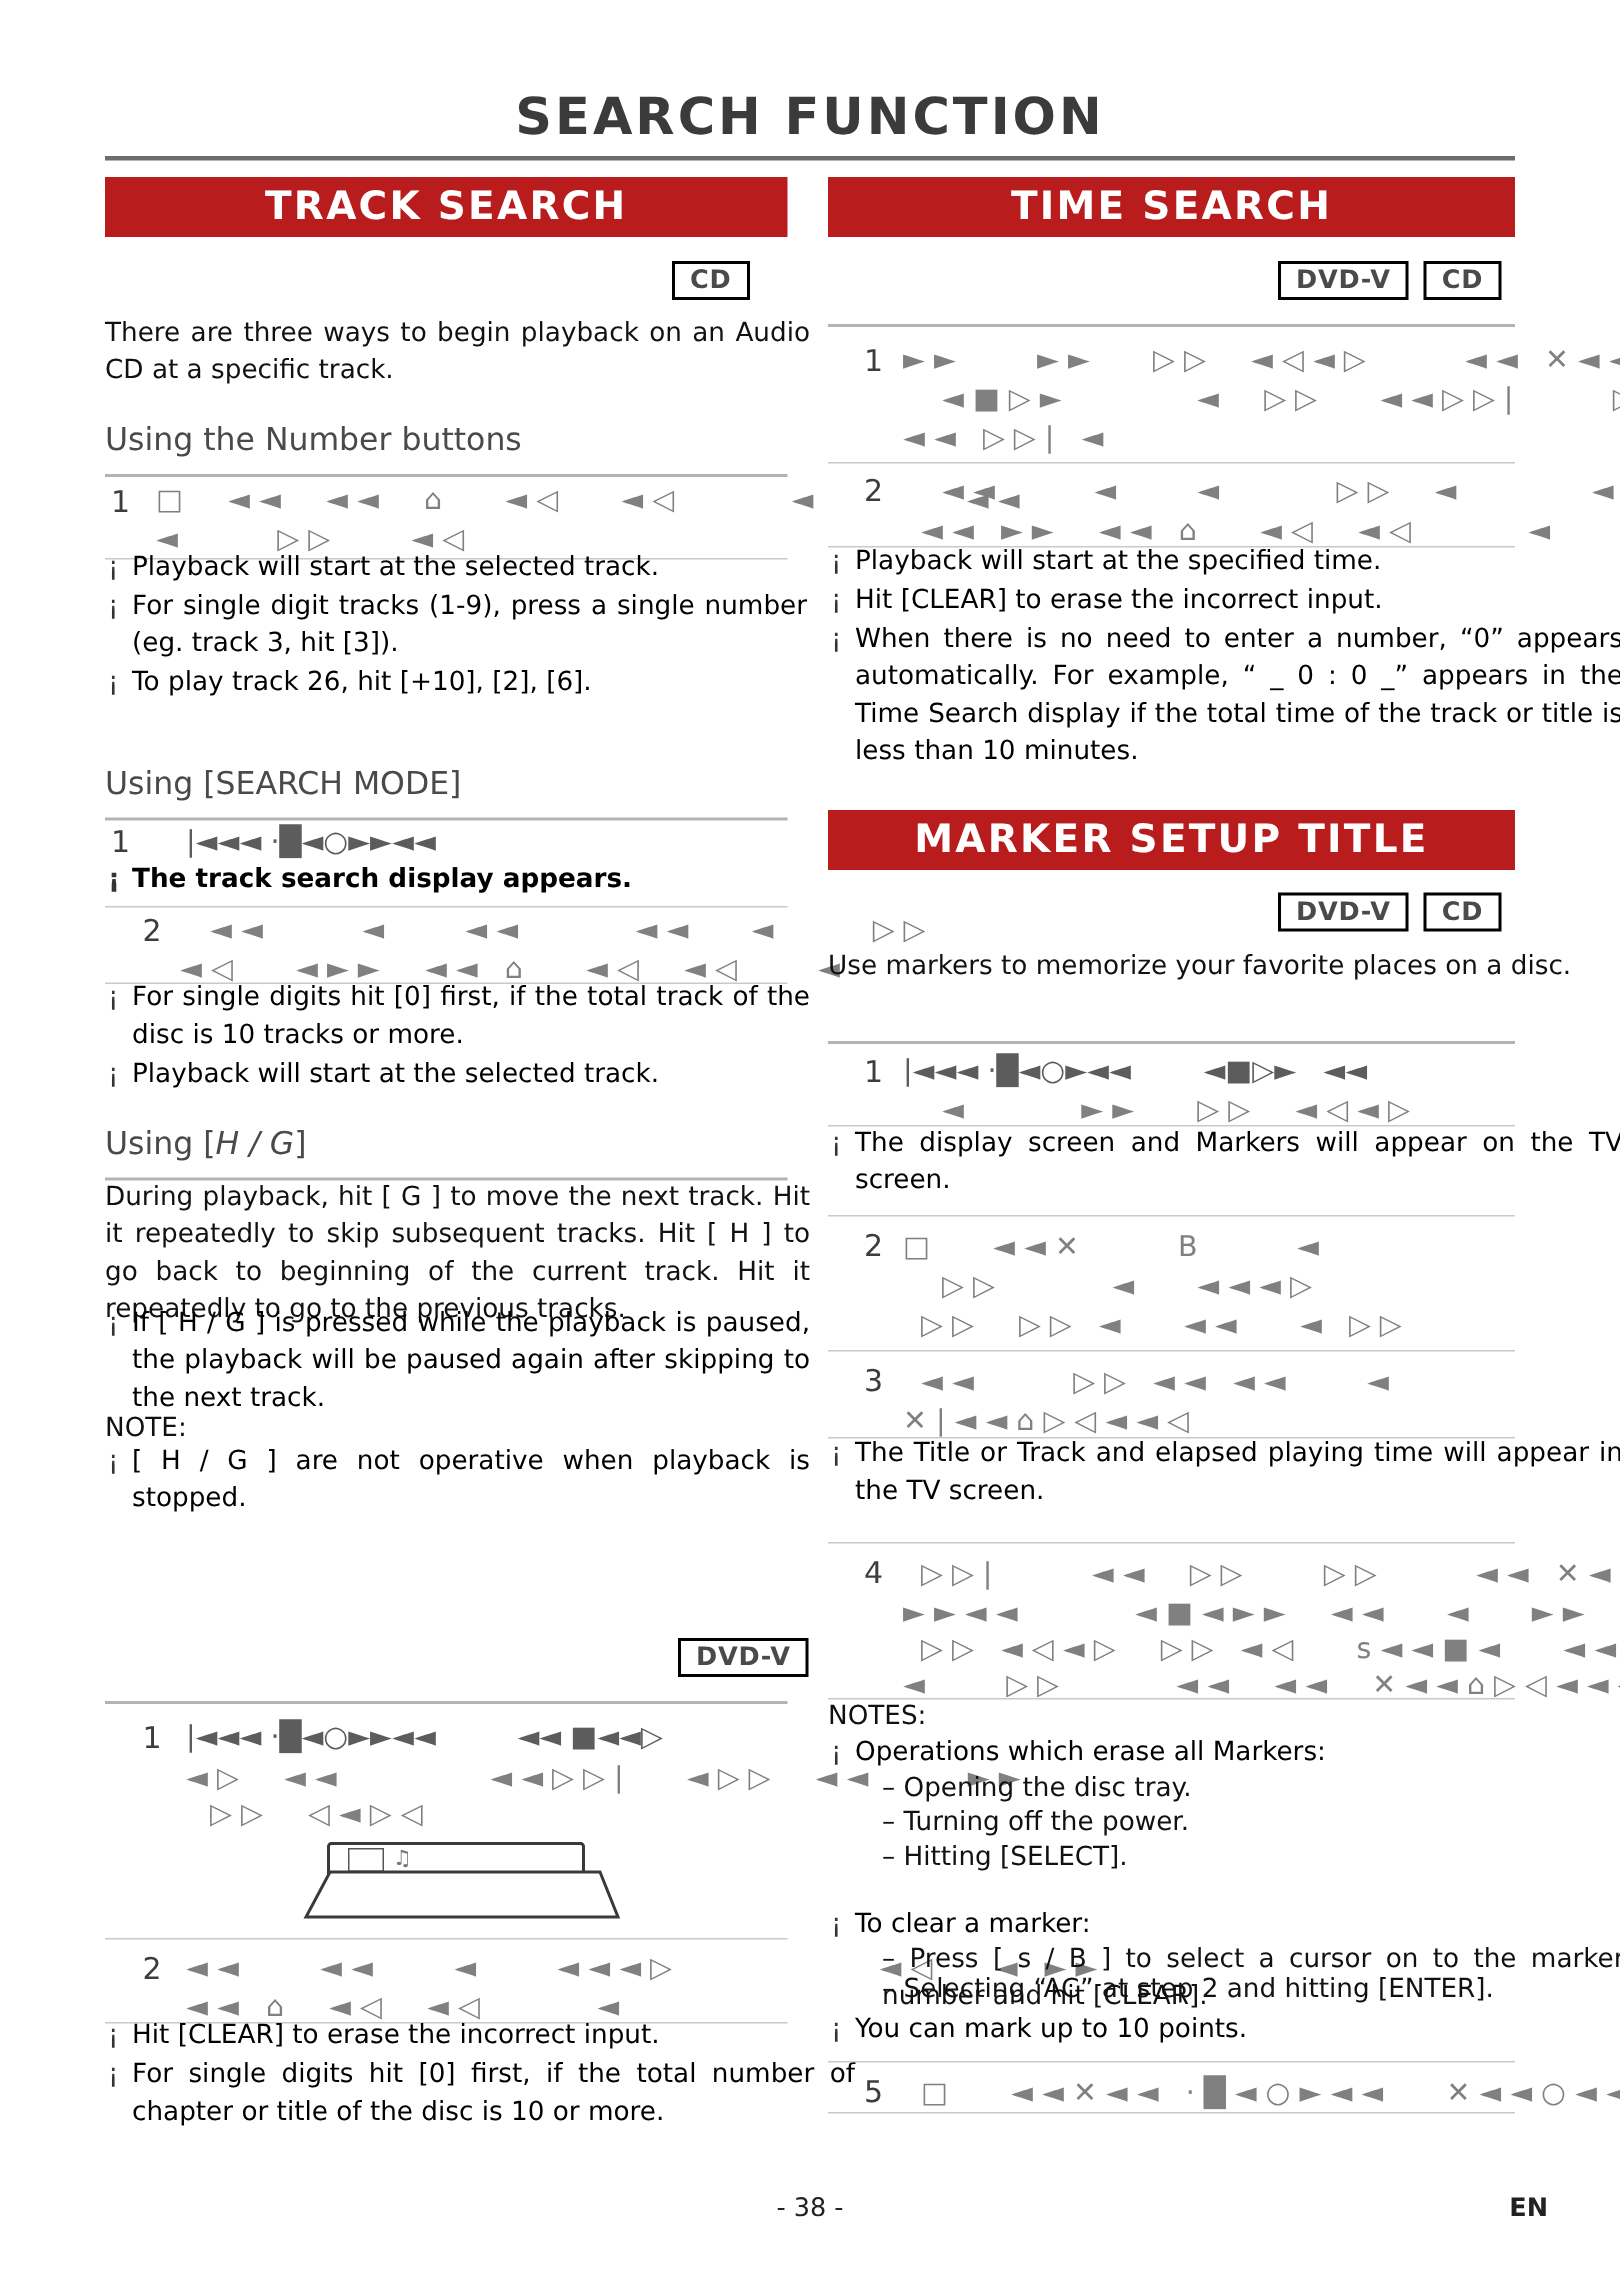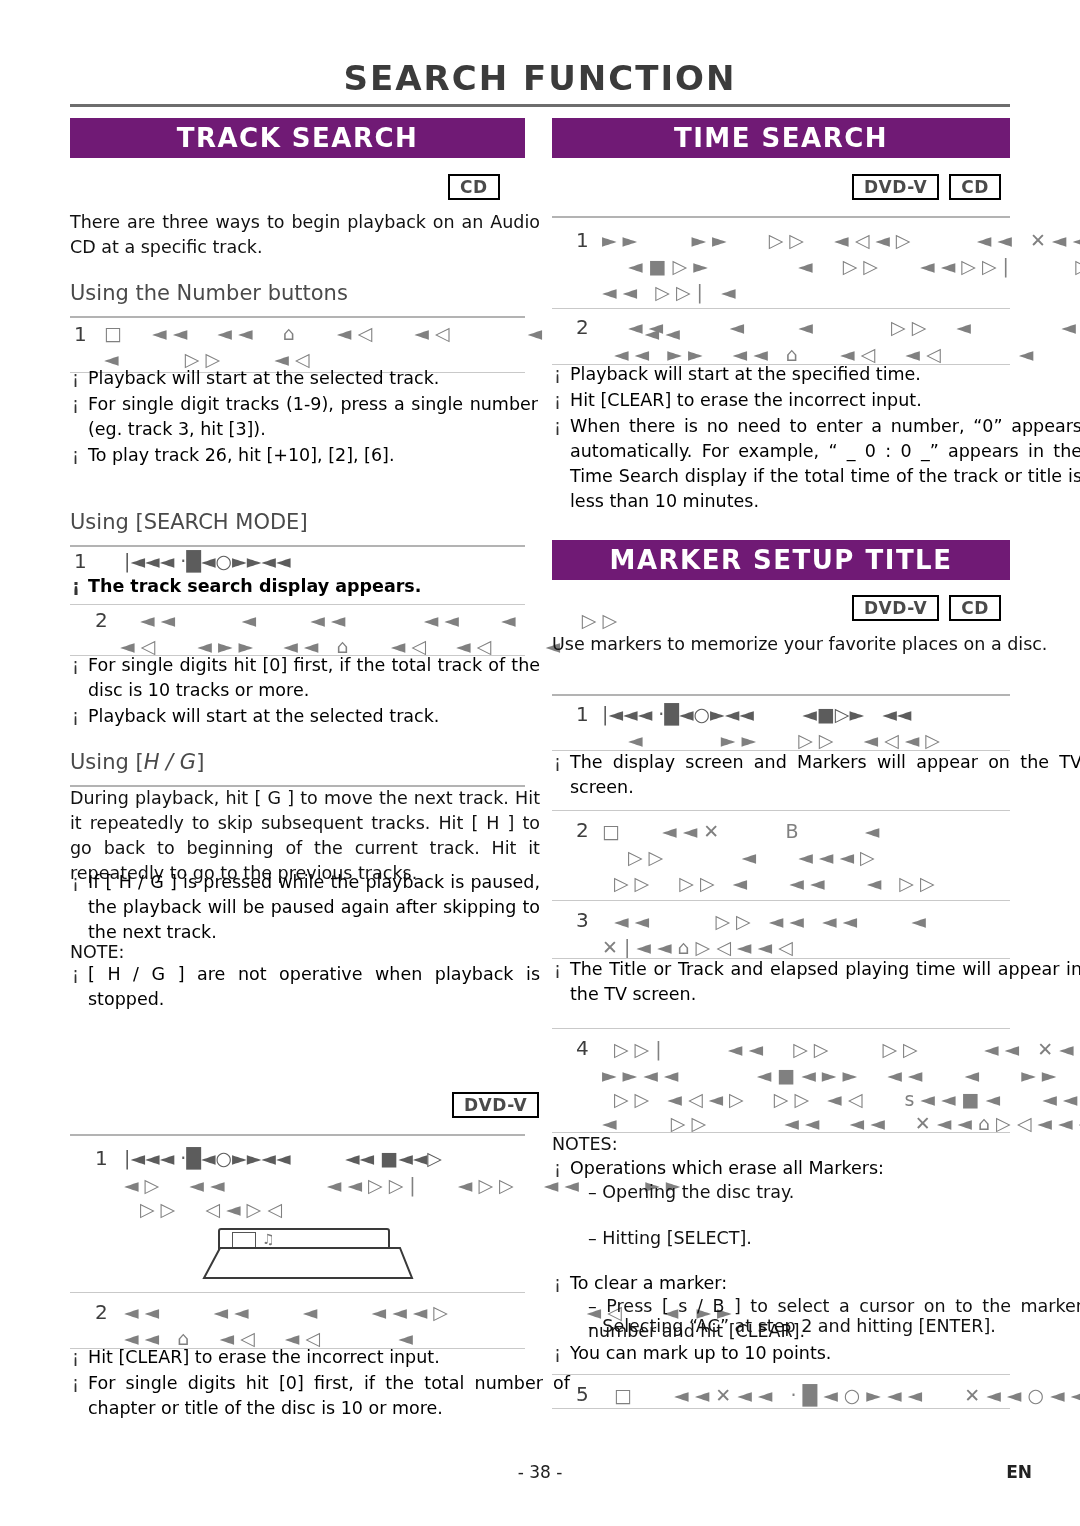--- a/index.html
+++ b/index.html
@@ -17,21 +17,21 @@
   .main-title{
     position:absolute;left:0;top:58px;width:1080px;text-align:center;
     font-size:34px;letter-spacing:2px;font-weight:bold;color:#3b3b3b;
   }
   .title-rule{
     position:absolute;left:70px;top:104px;width:940px;height:3px;background:#6d6d6d;
   }
 
   
   .bar{
-    position:absolute;height:40px;background:#701a75;color:#ffffff;
+    position:absolute;height:40px;background:#b91c1c;color:#ffffff;
     font-size:26px;font-weight:bold;letter-spacing:1.5px;
     display:flex;align-items:center;justify-content:center;
   }
 
   
   .tag{
     display:inline-block;border:2px solid #000;padding:1px 10px;
     font-size:17px;font-weight:bold;color:#4a4a4a;background:#fff;
     letter-spacing:.5px;
   }
@@ -223,20 +223,21 @@
   <div class="glyph" style="left:614px;top:1088px;">▷▷ ◄◁◄▷  ▷▷ ◄◁   s◄◄■◄   ◄◄ ◄ ◄◄</div>
   <div class="glyph" style="left:602px;top:1112px;">◄    ▷▷      ◄◄  ◄◄  ✕◄◄⌂▷◁◄◄◁</div>
   <div class="thinrule" style="left:552px;top:1132px;width:458px;"></div>
 
   <div class="p" style="left:552px;top:1132px;width:460px;">NOTES:</div>
 
   <div class="bl" style="left:552px;top:1156px;width:530px;">
     <div class="item">Operations which erase all Markers:</div>
   </div>
   <div class="p" style="left:588px;top:1180px;width:480px;">– Opening the disc tray.</div>
+  <div class="p" style="left:588px;top:1203px;width:480px;">– Turning off the power.</div>
   <div class="p" style="left:588px;top:1226px;width:480px;">– Hitting [SELECT].</div>
   <div class="p" style="left:588px;top:1314px;width:480px;">– Selecting “AC” at step 2 and hitting [ENTER].</div>
 
   <div class="bl" style="left:552px;top:1271px;width:530px;">
     <div class="item">To clear a marker:</div>
   </div>
   <div class="p" style="left:588px;top:1294px;width:495px;">– Press [ s  /  B ] to select a cursor on to the marker number and hit [CLEAR].</div>
 
   <div class="bl" style="left:552px;top:1341px;width:530px;">
     <div class="item">You can mark up to 10 points.</div>

